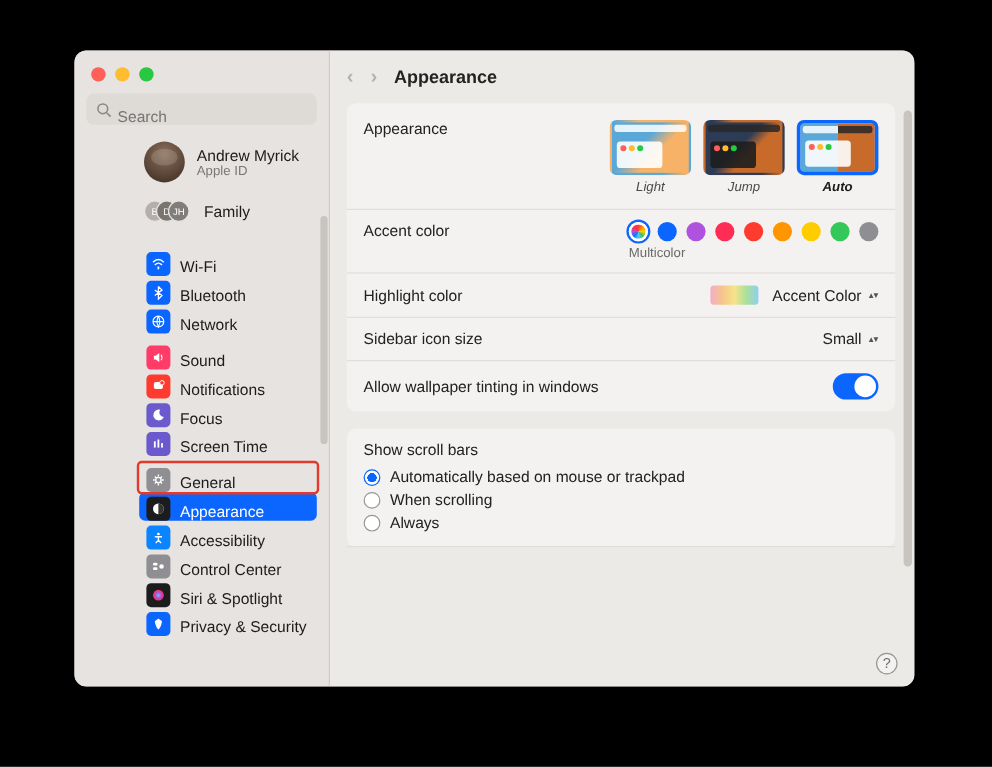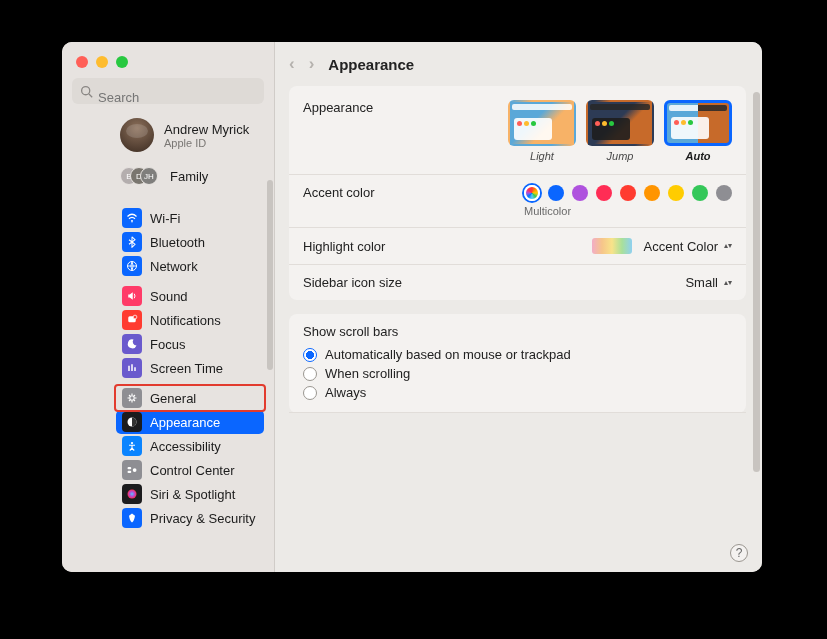--- a/index.html
+++ b/index.html
@@ -21,21 +21,21 @@
 .userrow .name { font-size: 13px; color: #1c1c1c; }
 .userrow .sub { font-size: 11px; color: #7a7774; }
 .famrow { display: flex; align-items: center; padding: 6px 4px 12px; gap: 10px; }
 .famicons { position: relative; width: 40px; height: 24px; }
 .famicons span { position: absolute; width: 18px; height: 18px; border-radius: 50%; top: 3px; font-size: 8px; color: #fff; display: flex; align-items: center; justify-content: center; border: 1.5px solid #e7e3e0; }
 .famicons span:nth-child(1){left:0;background:#b4aeae;}
 .famicons span:nth-child(2){left:10px;background:#7a766f;}
 .famicons span:nth-child(3){left:20px;background:#7f7e7c;}
 .famrow .label { font-size: 13px; color: #1c1c1c; }
 .sb-group { margin-top: 6px; }
-.sb-item { height: 24px; display: flex; align-items: center; padding: 0 6px; border-radius: 5px; font-size: 13px; color: #1c1c1c; gap: 8px; cursor: default; }
+.sb-item { height: 24px; display: flex; align-items: flex-end; padding: 0 6px; border-radius: 5px; font-size: 13px; color: #1c1c1c; gap: 8px; cursor: default; }
 .sb-item.selected { background: #0a66ff; color: #fff; }
 .sb-item.highlighted { outline: 2px solid #e23b2e; outline-offset: 0; border-radius: 2px; }
 .ic { width: 20px; height: 20px; border-radius: 4px; display: flex; align-items: center; justify-content: center; flex-shrink: 0; color: #fff; font-size: 11px; }
 .main { flex: 1; background: #eceae7; display: flex; flex-direction: column; position: relative; }
 .main-scrollbar { position: absolute; right: 2px; top: 50px; width: 7px; height: 380px; background: #c8c4c0; border-radius: 4px; }
 .hdr { height: 44px; display: flex; align-items: center; padding: 0 14px; gap: 14px; }
 .navbtn { color: #b5b2ae; font-size: 17px; font-weight: 600; }
 .navbtn.fwd { color: #b5b2ae; }
 .hdr .title { font-size: 15px; font-weight: 600; color: #232323; }
 .panel { margin: 0 16px 14px 14px; background: #f4f2f0; border-radius: 8px; padding: 0; }
@@ -321,20 +321,25 @@
         </div>
       </div>
       <div class="row">
         <span class="label">Sidebar icon size</span>
         <div class="fill"></div>
         <div class="select">
           <span>Small</span>
           <span class="chev">▴▾</span>
         </div>
       </div>
+      <div class="row">
+        <span class="label">Allow wallpaper tinting in windows</span>
+        <div class="fill"></div>
+        <div class="toggle"></div>
+      </div>
     </section>
 
     <section class="panel">
       <div class="radio-group" style="border-bottom:1px solid #e1ddd9;">
         <div class="radio-title">Show scroll bars</div>
         <div id="scrollopts">
             <div class="radio-opt">
               <span class="radio on"></span>
               <span>Automatically based on mouse or trackpad</span>
             </div>

